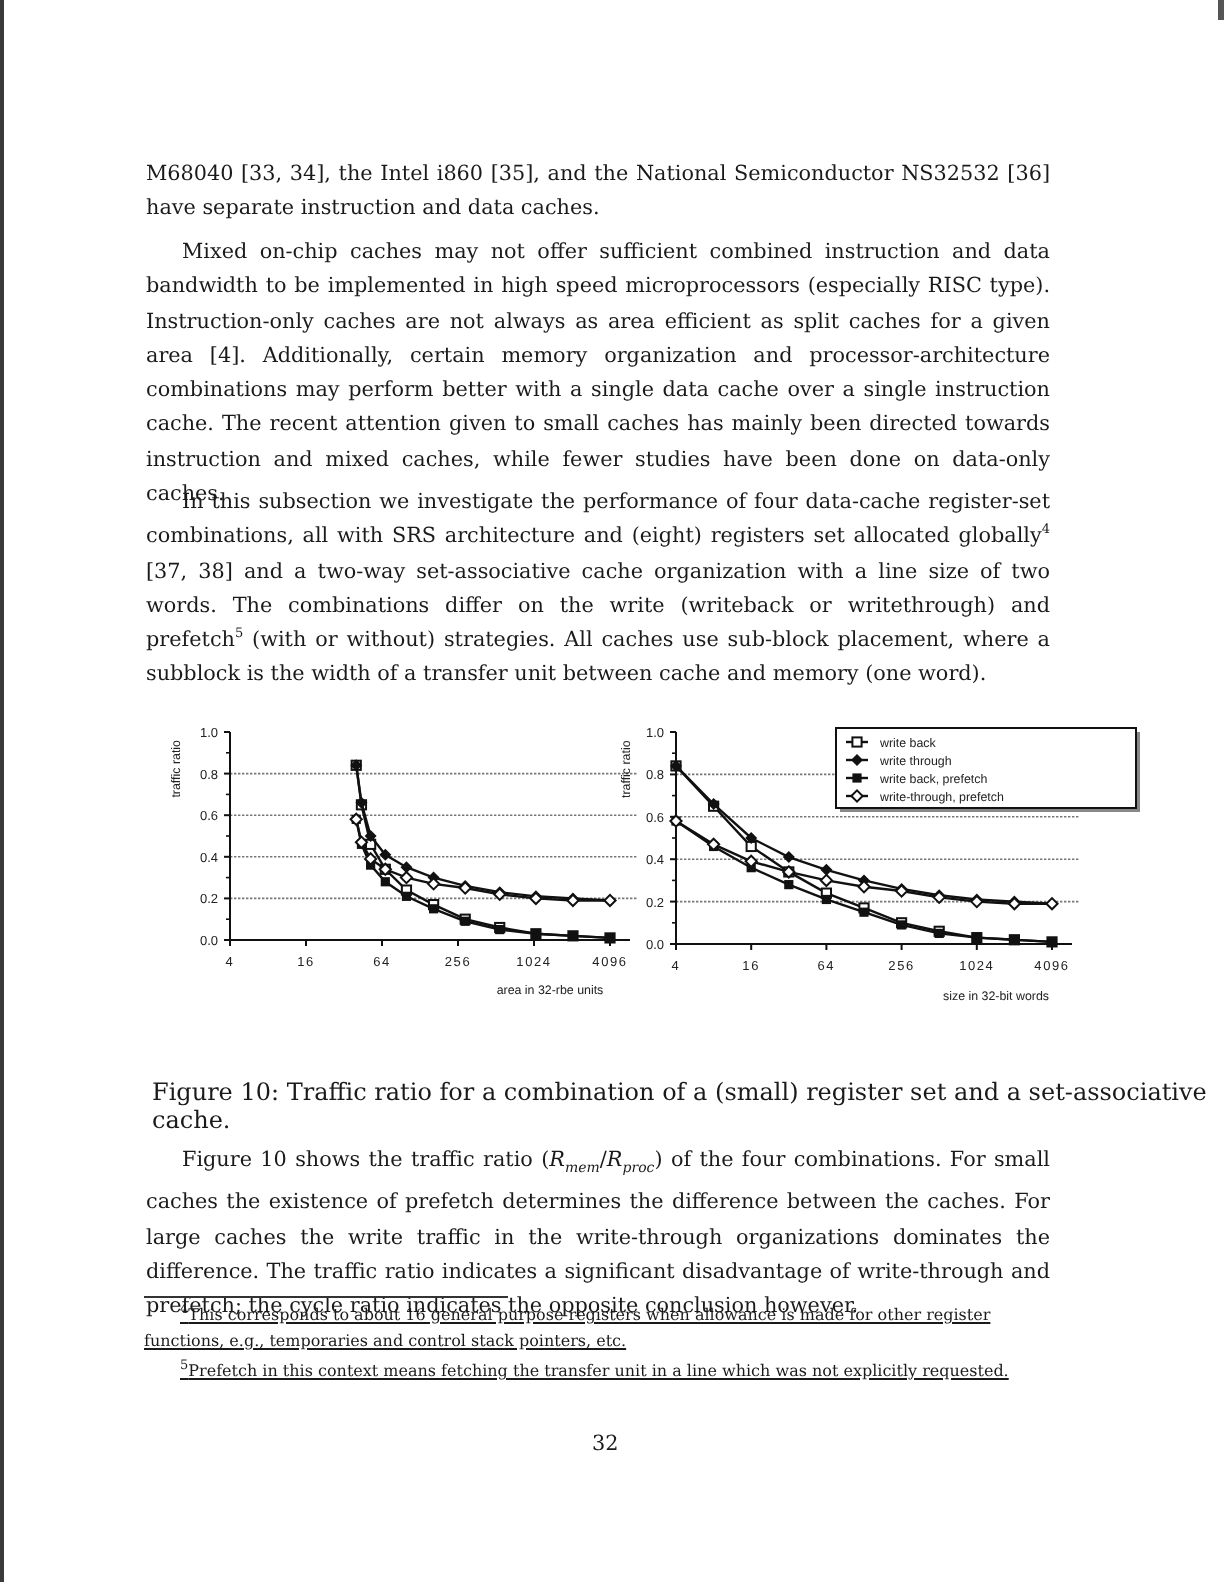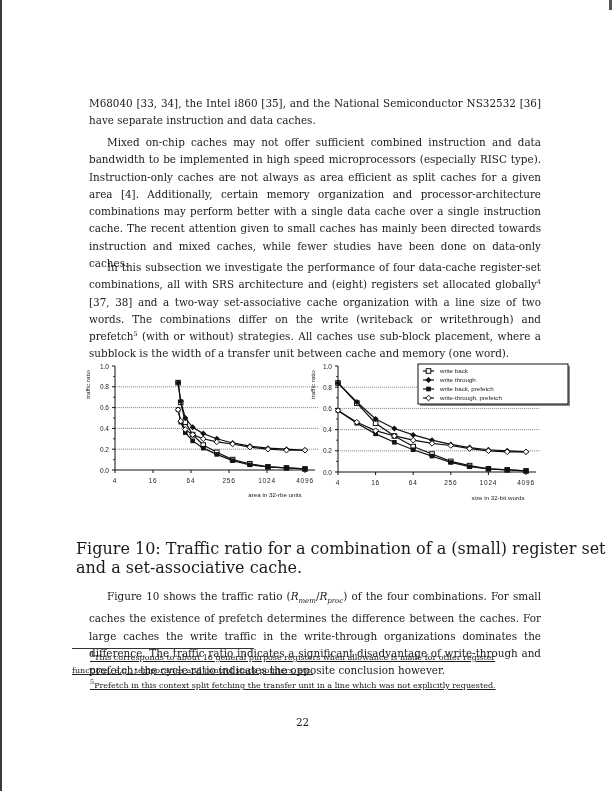--- a/index.html
+++ b/index.html
@@ -1,22 +1,22 @@
 <!DOCTYPE html>
 <html><head>
 <meta charset="utf-8">
 <style>
   html,body{margin:0;padding:0;background:#fff;}
   body{width:612px;height:791px;position:relative;overflow:hidden;font-family:"DejaVu Serif","Liberation Serif",serif;color:#1a1a1a;}
   .edge-left{position:absolute;left:0;top:0;width:2px;height:791px;background:#3a3a3a;}
   .edge-right{position:absolute;right:0;top:0;width:3px;height:10px;background:#555;}
-  .para{position:absolute;left:73px;width:452px;font-size:10.4px;line-height:17.3px;text-align:justify;margin:16px;}
+  .para{position:absolute;left:73px;width:452px;font-size:10.4px;line-height:17.3px;text-align:justify;margin:0;}
   .indent{text-indent:18px;}
   sup{font-size:6.5px;line-height:0;}
-  .caption{position:absolute;left:76px;top:539px;font-size:16px;}
+  .caption{position:absolute;left:76px;top:539px;font-size:12px;}
   .fnrule{position:absolute;left:72px;top:648px;width:182px;border-top:1px solid #333;}
   .fn{position:absolute;left:72px;width:455px;font-size:8px;line-height:13px;margin:0;text-decoration:underline;}
   .pageno{position:absolute;left:296px;top:716px;font-size:10.4px;}
   svg text{font-family:"Liberation Sans","DejaVu Sans",sans-serif;}
 </style>
 </head>
 <body>
 
 <div class="edge-left"></div>
 <div class="edge-right"></div>
@@ -233,15 +233,15 @@
       </g>
     </g>
 </svg>
 
 <div class="caption">Figure 10: Traffic ratio for a combination of a (small) register set and a set-associative cache.</div>
 
 <p class="para indent" style="top:572px;"><span>Figure 10 shows the traffic ratio (</span><i>R</i><sub style="font-size:7px;font-style:italic">mem</sub><span>/</span><i>R</i><sub style="font-size:7px;font-style:italic">proc</sub><span>) of the four combinations. For small caches the existence of prefetch determines the difference between the caches. For large caches the write traffic in the write-through organizations dominates the difference. The traffic ratio indicates a significant disadvantage of write-through and prefetch; the cycle ratio indicates the opposite conclusion however.</span></p>
 
 <div class="fnrule"></div>
 <p class="fn indent" style="top:651px;"><sup>4</sup><span>This corresponds to about 16 general purpose registers when allowance is made for other register functions, e.g., temporaries and control stack pointers, etc.</span></p>
-<p class="fn indent" style="top:679px;"><sup>5</sup><span>Prefetch in this context split fetching the transfer unit in a line which was not explicitly requested.</span></p>
-
-<div class="pageno">22</div>
+<p class="fn indent" style="top:679px;"><sup>5</sup><span>Prefetch in this context means fetching the transfer unit in a line which was not explicitly requested.</span></p>
+
+<div class="pageno">32</div>
 
 </body></html>

